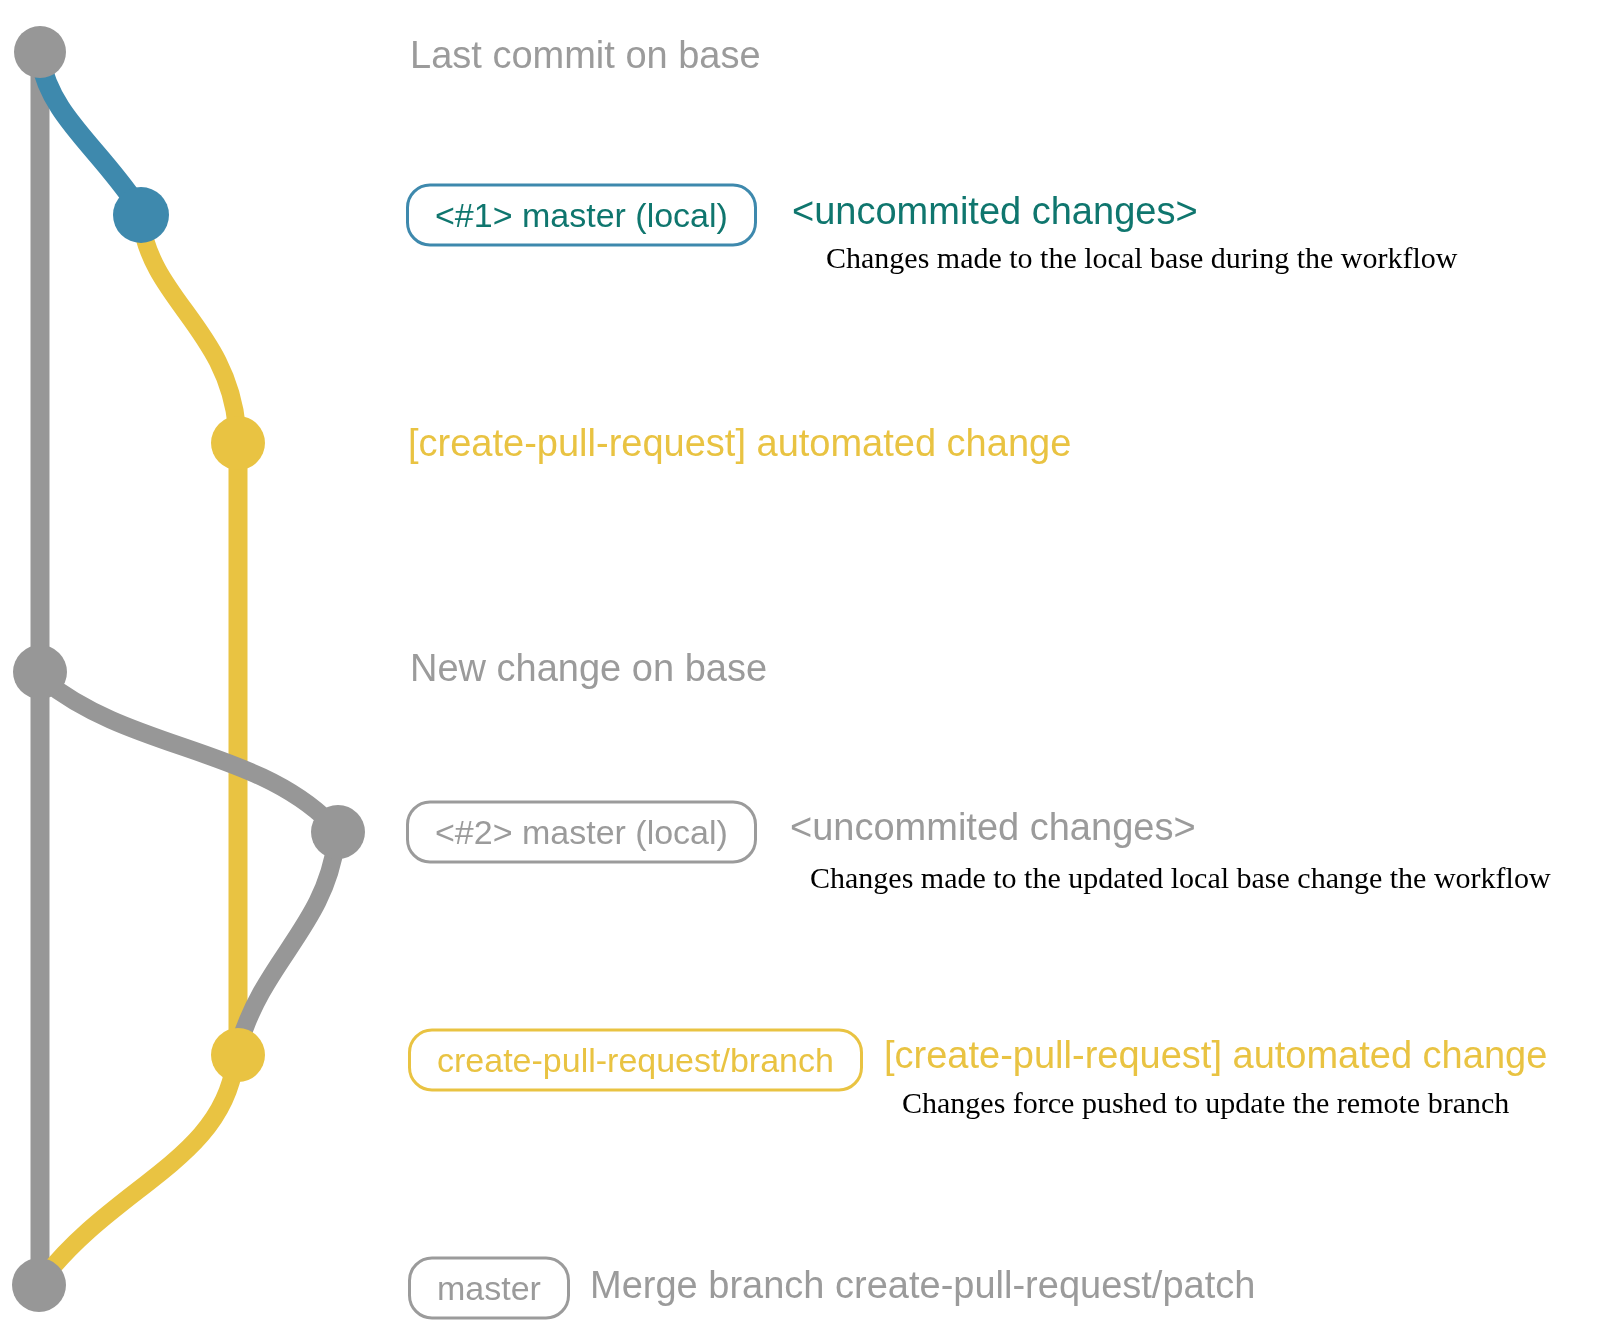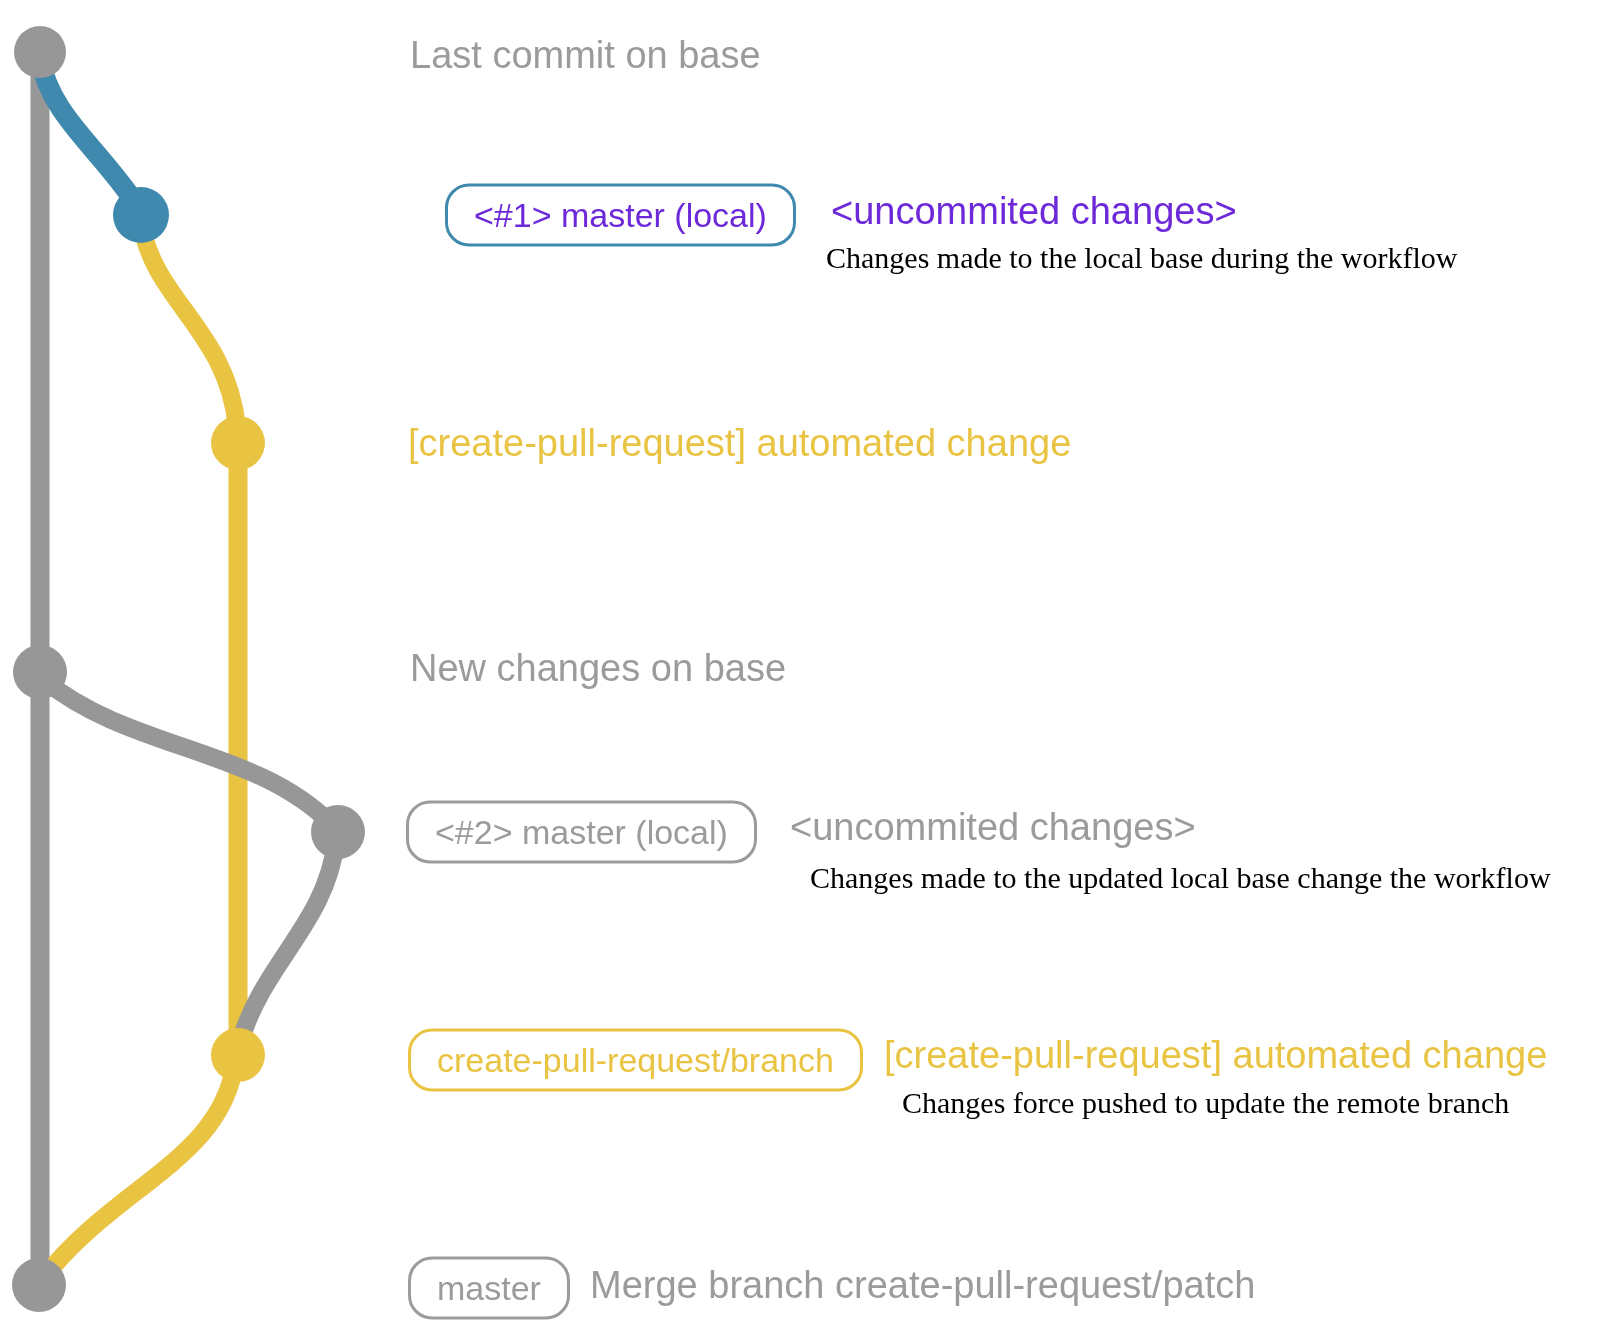--- a/index.html
+++ b/index.html
@@ -18,21 +18,21 @@
     font-family:"Liberation Sans",sans-serif;
     font-size:34px;
     border:3px solid;
     border-radius:24px;
     padding:9px 26px;
     background:#ffffff;
     display:inline-block;
   }
   .note{font-family:"Liberation Serif",serif;font-size:30px;color:#000000;}
   .c-gray{color:#9b9b9b;border-color:#9b9b9b;}
-  .c-blue{color:#6d28d9;border-color:#3e89ad;margin-left:39px;}
+  .c-blue{color:#0f766e;border-color:#3e89ad;}
   .c-yellow{color:#e9c342;border-color:#e9c342;text-align:center;}
 
   .p-r1{left:410px;top:55px;}
   .p-r2-badge{left:406px;top:215px;}
   .p-r2-msg{left:792px;top:211px;}
   .p-r2-note{left:810px;top:258px;margin-left:16px;}
   .p-r3-msg{left:408px;top:443px;}
   .p-r3-note{left:424px;top:487px;}
   .p-r4{left:410px;top:668px;}
   .p-r5-badge{left:406px;top:832px;}
@@ -67,21 +67,21 @@
     </svg>
 
   <div class="el sans c-gray p-r1">Last commit on base</div>
 
   <div class="el badge c-blue p-r2-badge">&lt;#1&gt; master (local)</div>
   <div class="el sans c-blue p-r2-msg">&lt;uncommited changes&gt;</div>
   <div class="el note p-r2-note">Changes made to the local base during the workflow</div>
 
   <div class="el sans c-yellow p-r3-msg">[create-pull-request] automated change</div>
 
-  <div class="el sans c-gray p-r4">New changes on base</div>
+  <div class="el sans c-gray p-r4">New change on base</div>
 
   <div class="el badge c-gray p-r5-badge">&lt;#2&gt; master (local)</div>
   <div class="el sans c-gray p-r5-msg">&lt;uncommited changes&gt;</div>
   <div class="el note p-r5-note">Changes made to the updated local base change the workflow</div>
 
   <div class="el badge c-yellow p-r6-badge">create-pull-request/branch</div>
   <div class="el sans c-yellow p-r6-msg">[create-pull-request] automated change</div>
   <div class="el note p-r6-note">Changes force pushed to update the remote branch</div>
 
   <div class="el badge c-gray p-r7-badge">master</div>

